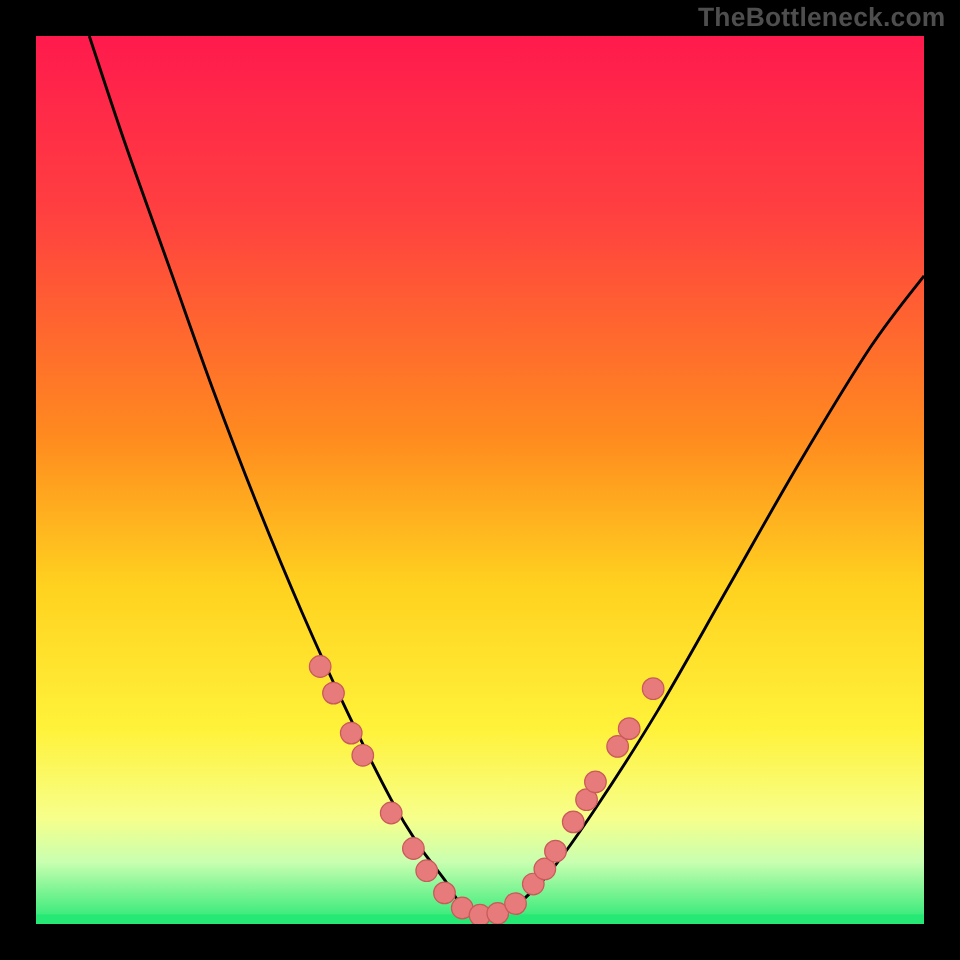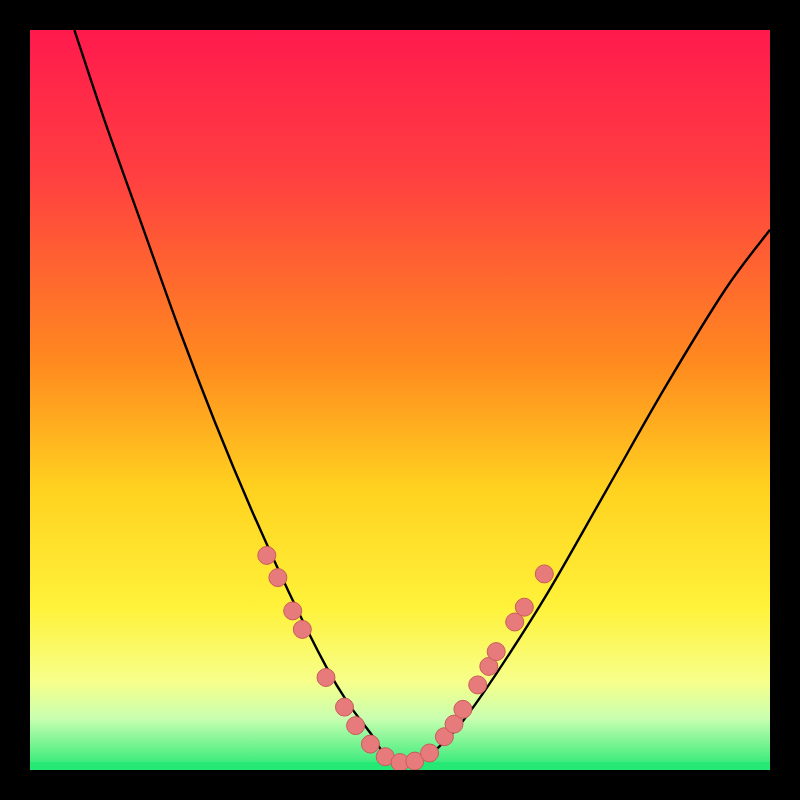--- a/index.html
+++ b/index.html
@@ -37,20 +37,21 @@
   }
   svg {
     display: block;
   }
 </style>
 </head>
 <body>
 
 <div class="stage">
 
+  <div class="watermark">TheBottleneck.com</div>
 
   <div class="plot">
     <svg id="chart-svg" viewBox="0 0 740 740" width="740" height="740" preserveAspectRatio="none">
       <defs>
         <linearGradient id="bg-grad" x1="0" y1="0" x2="0" y2="1">
             <stop offset="0%" stop-color="#ff1a4d"></stop>
             <stop offset="20%" stop-color="#ff4040"></stop>
             <stop offset="45%" stop-color="#ff8a1f"></stop>
             <stop offset="62%" stop-color="#ffd21f"></stop>
             <stop offset="78%" stop-color="#fff23a"></stop>

